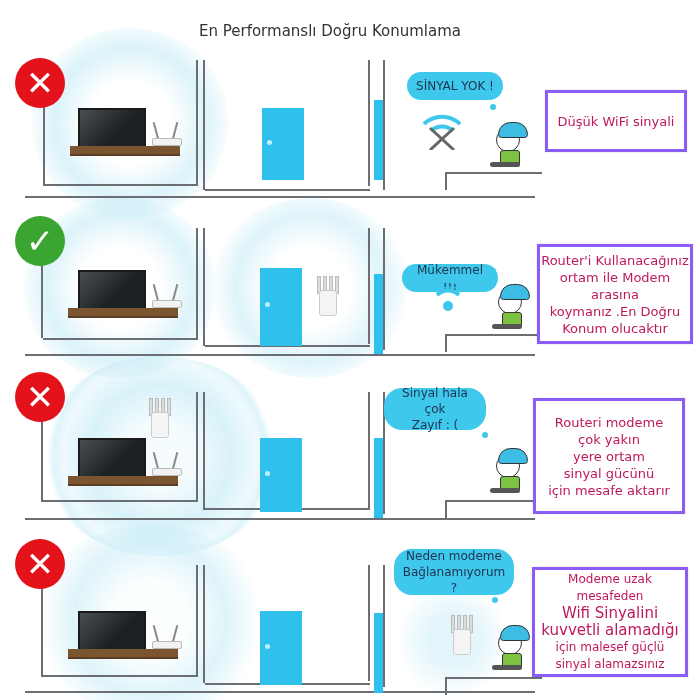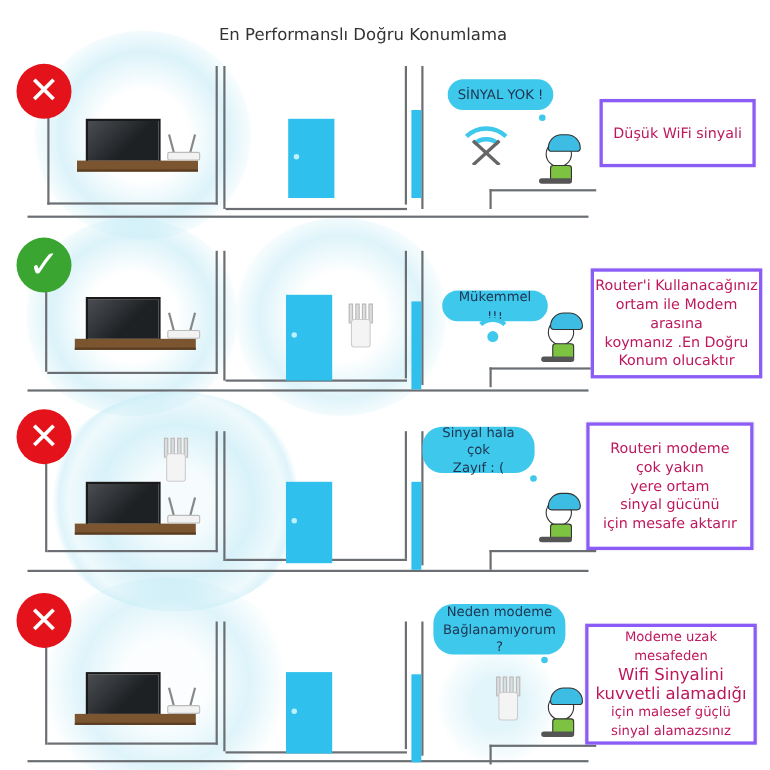--- a/index.html
+++ b/index.html
@@ -189,21 +189,21 @@
         <div class="head"></div>
         <div class="cap"></div>
         <div class="shirt"></div>
         <div class="legs"></div>
       </div>
     <div class="step" style="left:445px;top:132px;width:95px;"></div>
   </div>
   <div class="badge x" style="top:4px;">
       <span>✕</span>
     </div>
-  <div class="note" style="left:533px;top:16px;width:146px;height:110px;">
+  <div class="note" style="left:533px;top:30px;width:146px;height:110px;">
     <div>
       <div>Routeri modeme</div>
       <div>çok yakın</div>
       <div>yere ortam</div>
       <div>sinyal gücünü</div>
       <div>için mesafe aktarır</div>
     </div>
   </div>
 </div>
 

